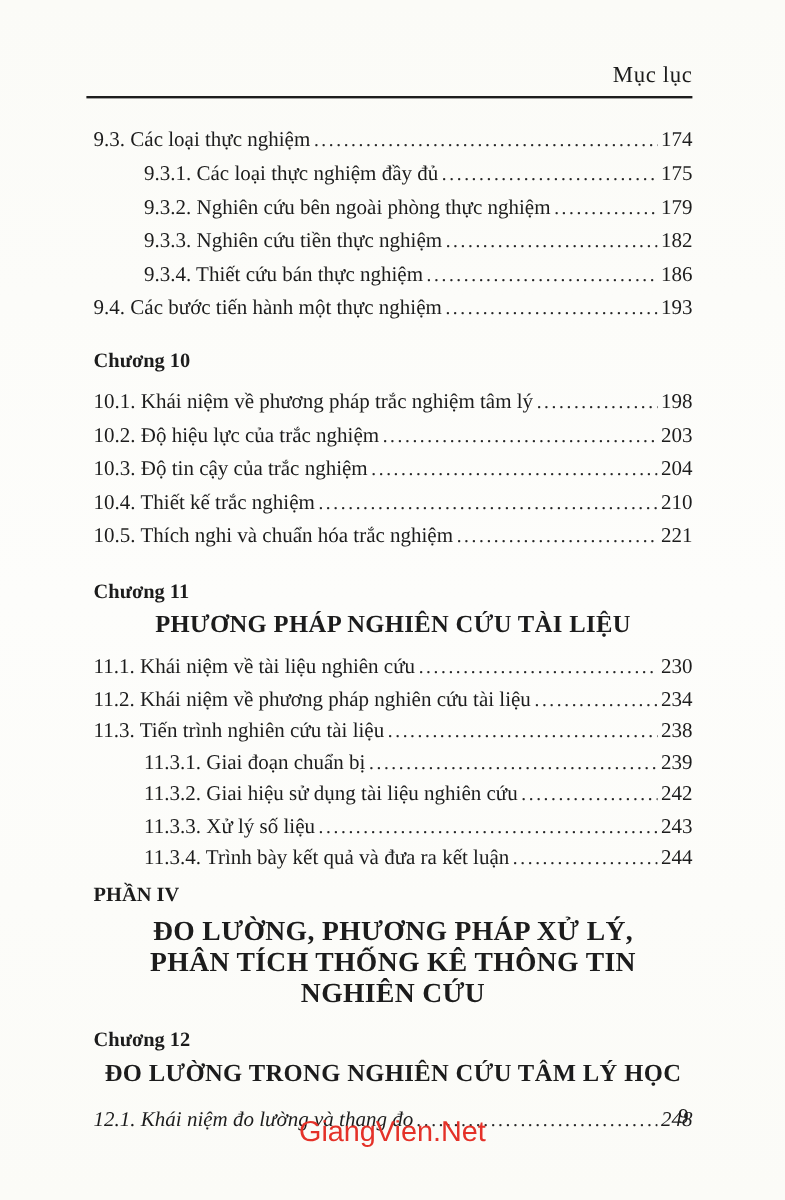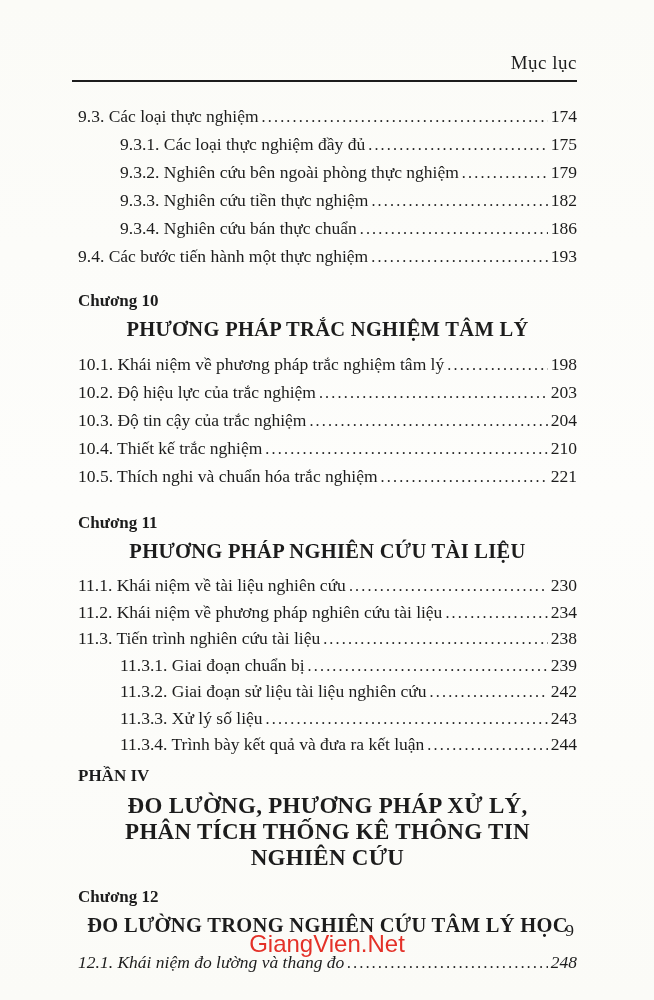--- a/index.html
+++ b/index.html
@@ -121,34 +121,33 @@
       <span class="toc-label">9.3.2. Nghiên cứu bên ngoài phòng thực nghiệm</span>
       <span class="toc-dots"></span>
       <span class="toc-page">179</span>
     </div>
     <div class="toc-row sub">
       <span class="toc-label">9.3.3. Nghiên cứu tiền thực nghiệm</span>
       <span class="toc-dots"></span>
       <span class="toc-page">182</span>
     </div>
     <div class="toc-row sub">
-      <span class="toc-label">9.3.4. Nghiên cứu bán thực chuẩn</span>
+      <span class="toc-label">9.3.4. Thiết cứu bán thực nghiệm</span>
       <span class="toc-dots"></span>
       <span class="toc-page">186</span>
     </div>
     <div class="toc-row">
       <span class="toc-label">9.4. Các bước tiến hành một thực nghiệm</span>
       <span class="toc-dots"></span>
       <span class="toc-page">193</span>
     </div>
   </div>
 
   <div class="sec10">
     <div class="kicker">Chương 10</div>
-    <div class="chapter-title">PHƯƠNG PHÁP TRẮC NGHIỆM TÂM LÝ</div>
     <div class="toc-block">
       <div class="toc-row">
         <span class="toc-label">10.1. Khái niệm về phương pháp trắc nghiệm tâm lý</span>
         <span class="toc-dots"></span>
         <span class="toc-page">198</span>
       </div>
       <div class="toc-row">
         <span class="toc-label">10.2. Độ hiệu lực của trắc nghiệm</span>
         <span class="toc-dots"></span>
         <span class="toc-page">203</span>
@@ -189,21 +188,21 @@
         <span class="toc-label">11.3. Tiến trình nghiên cứu tài liệu</span>
         <span class="toc-dots"></span>
         <span class="toc-page">238</span>
       </div>
       <div class="toc-row sub">
         <span class="toc-label">11.3.1. Giai đoạn chuẩn bị</span>
         <span class="toc-dots"></span>
         <span class="toc-page">239</span>
       </div>
       <div class="toc-row sub">
-        <span class="toc-label">11.3.2. Giai đoạn sử liệu tài liệu nghiên cứu</span>
+        <span class="toc-label">11.3.2. Giai hiệu sử dụng tài liệu nghiên cứu</span>
         <span class="toc-dots"></span>
         <span class="toc-page">242</span>
       </div>
       <div class="toc-row sub">
         <span class="toc-label">11.3.3. Xử lý số liệu</span>
         <span class="toc-dots"></span>
         <span class="toc-page">243</span>
       </div>
       <div class="toc-row sub">
         <span class="toc-label">11.3.4. Trình bày kết quả và đưa ra kết luận</span>

